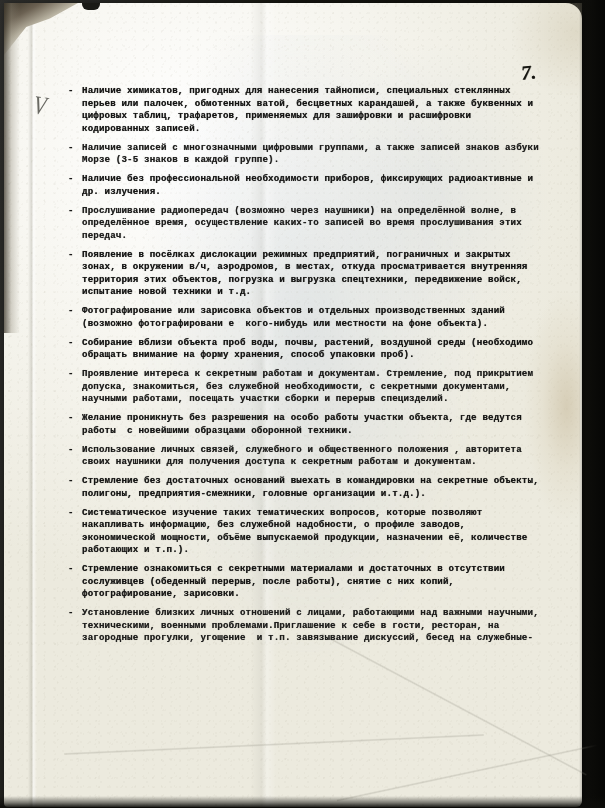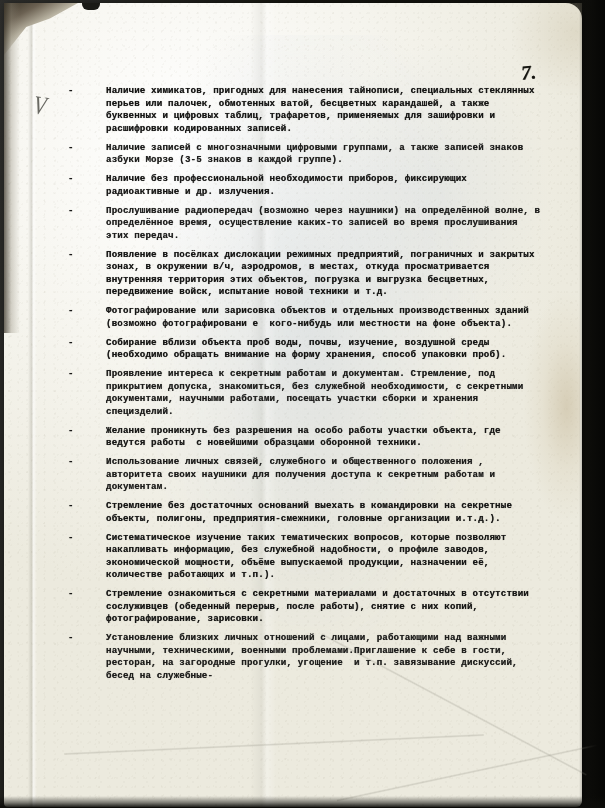--- a/index.html
+++ b/index.html
@@ -198,21 +198,21 @@
     margin: 0 0 6.4px 0;
     padding-left: 14px;
     white-space: pre-wrap;
     word-break: normal;
   }
   .para .dash {
     position: absolute;
     left: 0;
     top: 0;
   }
-  .para .txt { display: block; margin-left: 24px; }
+  .para .txt { display: block; }
 
   
   .typed-body .para:nth-child(2n) .txt { opacity: 0.96; }
   .typed-body .para:nth-child(3n) .txt { opacity: 0.99; }
 
   
   .page-number {
     position: absolute;
     right: 46px;
     top: 58px;
@@ -261,24 +261,24 @@
 
     <div class="margin-mark">V</div>
 
     <div class="page-number">7.</div>
 
     <div class="typed-body" id="typed-body">
         <p class="para"><span class="dash">-</span><span class="txt">Наличие химикатов, пригодных для нанесения тайнописи, специальных стеклянных перьев или палочек, обмотенных ватой, бесцветных карандашей, а также буквенных и цифровых таблиц, трафаретов, применяемых для зашифровки и расшифровки кодированных записей.</span></p>
         <p class="para"><span class="dash">-</span><span class="txt">Наличие записей с многозначными цифровыми группами, а также записей знаков азбуки Морзе (3-5 знаков в каждой группе).</span></p>
         <p class="para"><span class="dash">-</span><span class="txt">Наличие без профессиональной необходимости приборов, фиксирующих радиоактивные и др. излучения.</span></p>
         <p class="para"><span class="dash">-</span><span class="txt">Прослушивание радиопередач (возможно через наушники) на определённой волне, в определённое время, осуществление каких-то записей во время прослушивания этих передач.</span></p>
-        <p class="para"><span class="dash">-</span><span class="txt">Появление в посёлках дислокации режимных предприятий, пограничных и закрытых зонах, в окружении в/ч, аэродромов, в местах, откуда просматривается внутренняя территория этих объектов, погрузка и выгрузка бесцветных, передвижение войск, испытание новой техники и т.д.</span></p>
+        <p class="para"><span class="dash">-</span><span class="txt">Появление в посёлках дислокации режимных предприятий, пограничных и закрытых зонах, в окружении в/ч, аэродромов, в местах, откуда просматривается внутренняя территория этих объектов, погрузка и выгрузка спецтехники, передвижение войск, испытание новой техники и т.д.</span></p>
         <p class="para"><span class="dash">-</span><span class="txt">Фотографирование или зарисовка объектов и отдельных производственных зданий (возможно фотографировани е  кого-нибудь или местности на фоне объекта).</span></p>
-        <p class="para"><span class="dash">-</span><span class="txt">Собирание вблизи объекта проб воды, почвы, изучение, воздушной среды (необходимо обращать внимание на форму хранения, способ упаковки проб).</span></p>
-        <p class="para"><span class="dash">-</span><span class="txt">Проявление интереса к секретным работам и документам. Стремление, под прикрытием допуска, знакомиться, без служебной необходимости, с секретными документами, научными работами, посещать участки сборки и хранения специзделий.</span></p>
+        <p class="para"><span class="dash">-</span><span class="txt">Собирание вблизи объекта проб воды, почвы, растений, воздушной среды (необходимо обращать внимание на форму хранения, способ упаковки проб).</span></p>
+        <p class="para"><span class="dash">-</span><span class="txt">Проявление интереса к секретным работам и документам. Стремление, под прикрытием допуска, знакомиться, без служебной необходимости, с секретными документами, научными работами, посещать участки сборки и перерыв специзделий.</span></p>
         <p class="para"><span class="dash">-</span><span class="txt">Желание проникнуть без разрешения на особо работы участки объекта, где ведутся работы  с новейшими образцами оборонной техники.</span></p>
         <p class="para"><span class="dash">-</span><span class="txt">Использование личных связей, служебного и общественного положения , авторитета своих наушники для получения доступа к секретным работам и документам.</span></p>
         <p class="para"><span class="dash">-</span><span class="txt">Стремление без достаточных оснований выехать в командировки на секретные объекты, полигоны, предприятия-смежники, головные организации и.т.д.).</span></p>
         <p class="para"><span class="dash">-</span><span class="txt">Систематическое изучение таких тематических вопросов, которые позволяют  накапливать информацию, без служебной надобности, о профиле заводов, экономической мощности, объёме выпускаемой продукции, назначении её, количестве работающих и т.п.).</span></p>
         <p class="para"><span class="dash">-</span><span class="txt">Стремление ознакомиться с секретными материалами и достаточных в отсутствии сослуживцев (обеденный перерыв, после работы), снятие с них копий, фотографирование, зарисовки.</span></p>
         <p class="para"><span class="dash">-</span><span class="txt">Установление близких личных отношений с лицами, работающими над важными научными, техническими, военными проблемами.Приглашение к себе в гости, ресторан, на загородные прогулки, угощение  и т.п. завязывание дискуссий, бесед на служебные-</span></p>
       </div>
   </div>
 
   <div class="right-gutter"></div>

